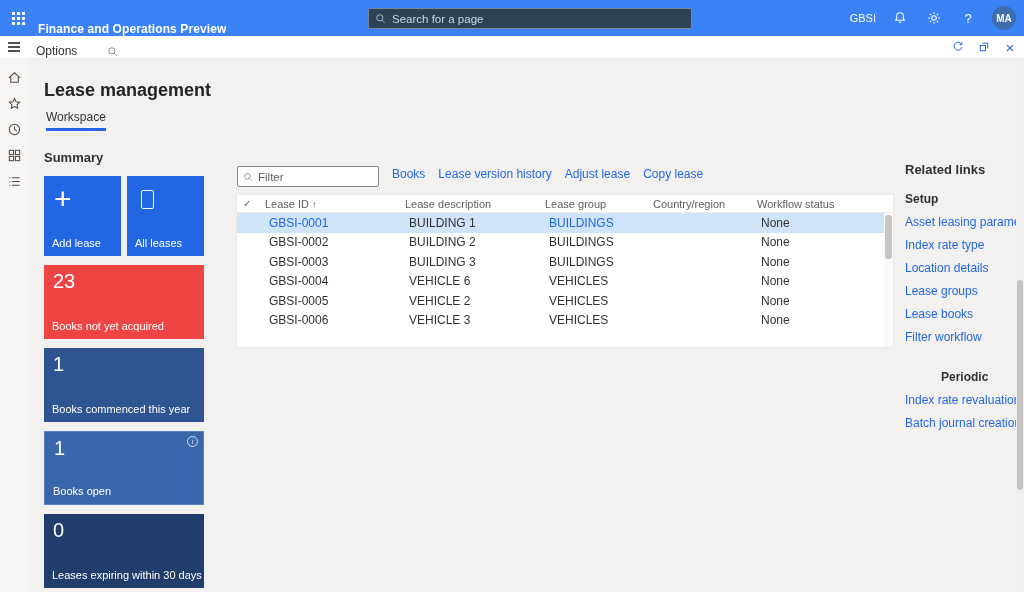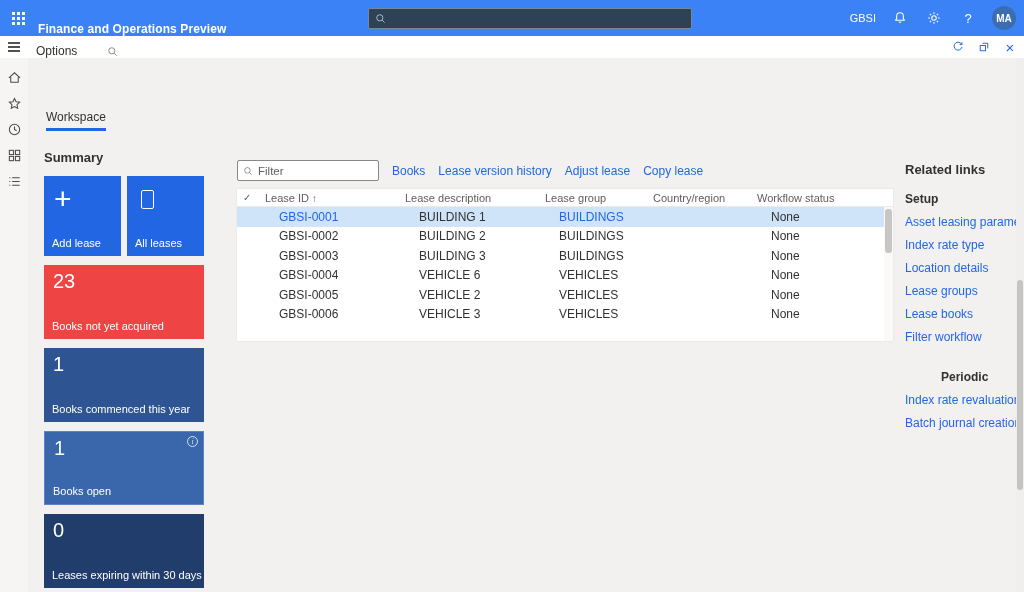--- a/index.html
+++ b/index.html
@@ -61,29 +61,29 @@
   .tile-value { position:absolute; left:9px; top:5px; font-size:20px; font-weight:400; }
   .t-dark1 { background:#ef4444; }
   .t-dark2 { background:#2e5492; }
   .t-open  { background:#3a66ac; border:1px solid #5b85c6; }
   .t-darkest { background:#203d6b; }
   .info-ic { position:absolute; right:5px; top:4px; width:11px; height:11px; border:1px solid #cfe0f5; border-radius:50%; color:#cfe0f5; font-size:8px; display:flex; align-items:center; justify-content:center; font-style:italic; font-family:"Liberation Serif", serif; }
 
   
   .listing-col { position:absolute; left:209px; top:92px; width:656px; }
   .list-toolbar { display:flex; align-items:center; margin-top:10px; }
-  .filter-box { width:142px; height:21px; background:#fff; border:1px solid #8a8886; border-radius:2px; display:flex; align-items:center; padding:0 5px; }
+  .filter-box { width:142px; height:21px; background:#fff; border:1px solid #8a8886; border-radius:2px; display:flex; align-items:center; padding:0 5px;margin-top:6px; }
   .filter-box svg { width:10px; height:10px; stroke:#605e5c; flex:0 0 auto; }
   .filter-box input { border:none; outline:none; font-size:11.5px; margin-left:5px; width:100%; color:#323130; font-family:"Liberation Sans", sans-serif; }
   .filter-box input::placeholder { color:#605e5c; }
   .act-link { font-size:12px; color:#2266E3; margin-left:13px; cursor:pointer; white-space:nowrap; }
 
   .grid { position:relative; margin-top:8px; width:656px; height:152px; background:#fff; box-shadow:0 0 2px rgba(0,0,0,.08); }
   .g-head { display:flex; align-items:center; height:18px; border-bottom:1px solid #edebe9; font-size:11px; color:#605e5c; padding-left:6px; }
-  .g-row { display:flex; align-items:center; height:19.5px; font-size:12px; color:#323130; padding-left:20px; cursor:pointer; }
+  .g-row { display:flex; align-items:center; height:19.5px; font-size:12px; color:#323130; padding-left:10px; cursor:pointer; }
   .g-row.selected { background:#cfe4f8; }
   .c-check { width:22px; color:#605e5c; font-size:10px; }
   .c-id { width:140px; }
   .c-desc { width:140px; }
   .c-group { width:108px; }
   .c-country { width:104px; }
   .c-status { flex:1; }
   .link { color:#2266E3; }
   .sort-arrow { font-size:10px; color:#605e5c; margin-left:3px; }
   .g-vscroll { position:absolute; right:0; top:18px; bottom:0; width:9px; background:#faf9f8; cursor:pointer; }
@@ -117,20 +117,21 @@
           <span></span>
           <span></span>
       </div>
     </div>
     <div class="app-title">Finance and Operations Preview</div>
     <div class="top-search">
       <svg viewBox="0 0 16 16">
           <circle cx="7" cy="7" r="4.5" fill="none"></circle>
           <path d="M10.5 10.5L14 14"></path>
         </svg>
+      <input type="text" placeholder="Search for a page" style="">
     </div>
     <div class="top-right">
       <span class="company">GBSI</span>
       <span class="top-icon">
         <svg viewBox="0 0 16 16">
             <path d="M8 2c-2.2 0-3.8 1.6-3.8 3.8v2.8L3 10.6h10l-1.2-2V5.8C11.8 3.6 10.2 2 8 2z"></path>
             <path d="M6.7 12.2a1.4 1.4 0 0 0 2.6 0"></path>
           </svg>
       </span>
       <span class="top-icon">
@@ -206,20 +207,21 @@
     </div>
     <div class="rail-ic">
       <svg viewBox="0 0 16 16">
           <path d="M5.5 4h8M5.5 8h8M5.5 12h8"></path>
           <path d="M2.5 4h1M2.5 8h1M2.5 12h1"></path>
         </svg>
     </div>
   </div>
 
   <div class="content">
+    <div class="page-title">Lease management</div>
     <div class="tab">Workspace</div>
 
     <div class="summary-col">
       <div class="col-head">Summary</div>
       <div class="tiles">
         <div class="sq-row">
           <div class="tile sq">
             <span class="plus-glyph">+</span>
             <span class="tile-label">Add lease</span>
           </div>

